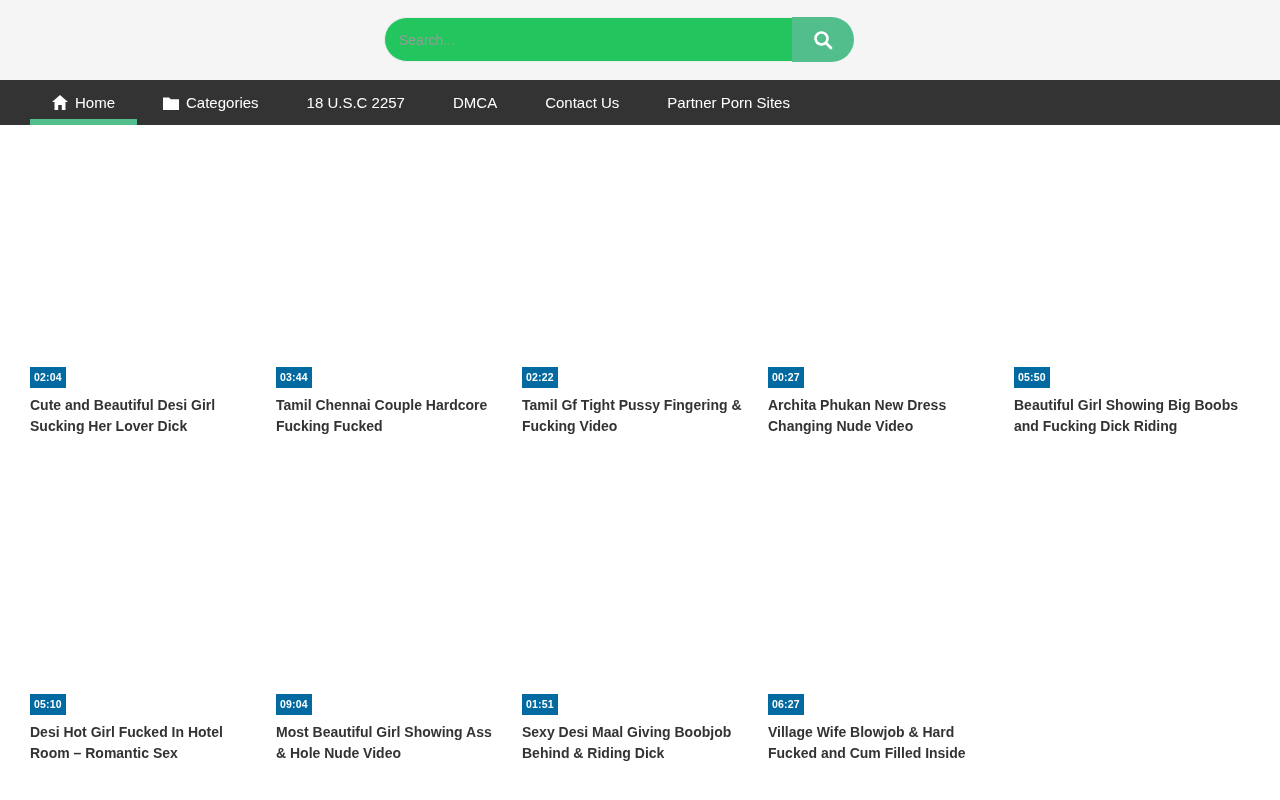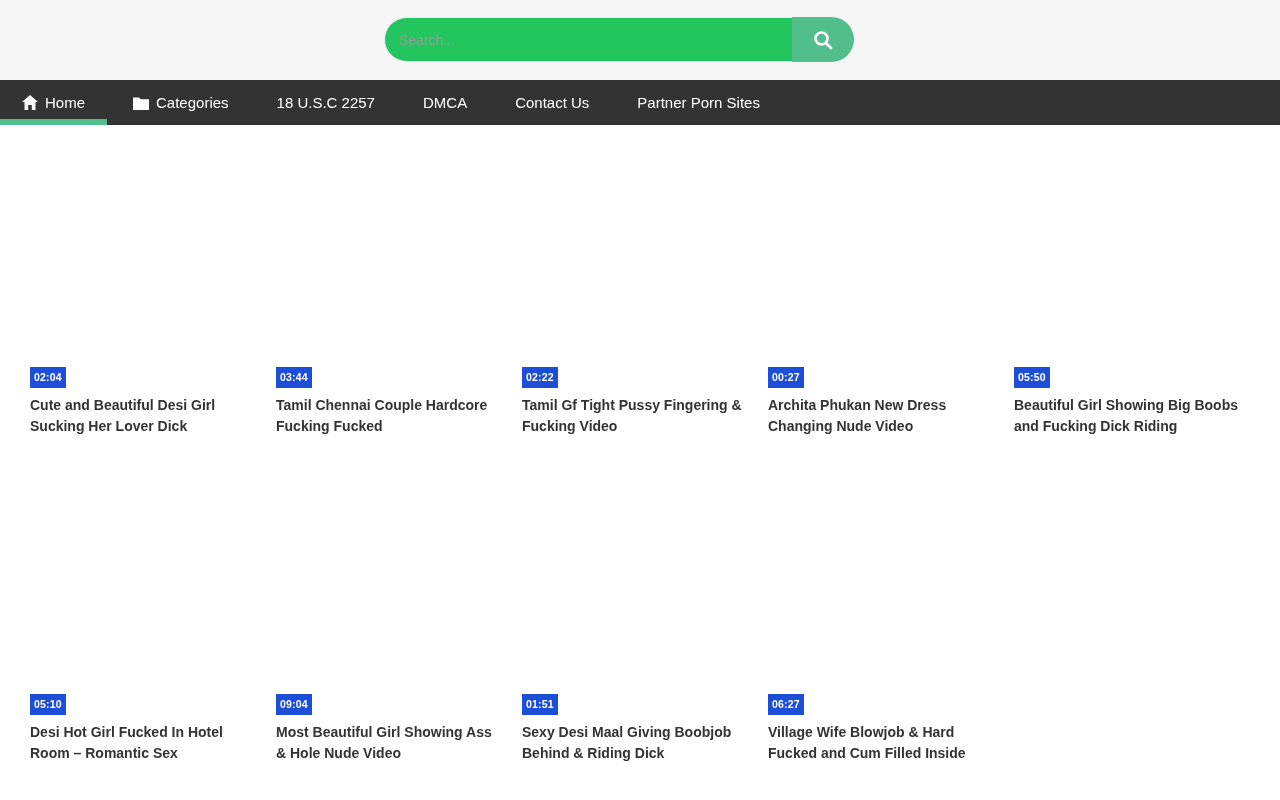--- a/index.html
+++ b/index.html
@@ -13,34 +13,34 @@
   .search-input { flex: 1; height: 45px; border: 1px solid #ececec; border-right: none;
     background: #22c55e; border-radius: 22.5px 0 0 22.5px; padding: 0 14px 0 14px;
     font-size: 14px; color: #555; outline: none; font-family: "Liberation Sans", sans-serif; }
   .search-input::placeholder { color: #9a9a9a; }
   .search-btn { width: 62px; height: 45px; border: none; background: #52be8c;
     border-radius: 0 22.5px 22.5px 0; cursor: pointer; display: flex;
     align-items: center; justify-content: center; }
 
   
   .main-nav { width: 1280px; height: 45px; background: #333333; display: flex;
-    }
+    padding-left: 30px; }
   .nav-item { position: relative; height: 45px; display: flex; align-items: center;
     padding: 0 22px; margin-right: 4px; color: #ffffff; font-size: 15px;
     cursor: pointer; text-decoration: none; white-space: nowrap; }
   .nav-item .nav-icon { display: inline-flex; margin-right: 7px; }
   .nav-item.active::after { content: ""; position: absolute; left: 0; bottom: 0;
     width: 100%; height: 6px; background: #52be8c; }
 
   
   .video-grid { width: 1210px; margin: 16px 0 0 30px; display: grid;
     grid-template-columns: repeat(5, 233px); column-gap: 13px; }
   .video-card { margin-bottom: 31px; cursor: pointer; }
   .thumb { position: relative; width: 233px; height: 247px; background: #ffffff; }
-  .duration-badge { position: absolute; left: 0; bottom: 0; background: #1d4ed8;
+  .duration-badge { position: absolute; left: 0; bottom: 0; background: #0369a1;
     color: #ffffff; font-size: 10.5px; font-weight: bold; padding: 4px 4px;
     letter-spacing: 0.2px; line-height: 13px; }
   .video-title { margin-top: 7px; width: 228px; font-size: 14px; font-weight: bold;
     color: #333333; line-height: 21px; }
 </style>
 </head>
 <body>
 
 <header class="top-header">
   <form class="search-form">

